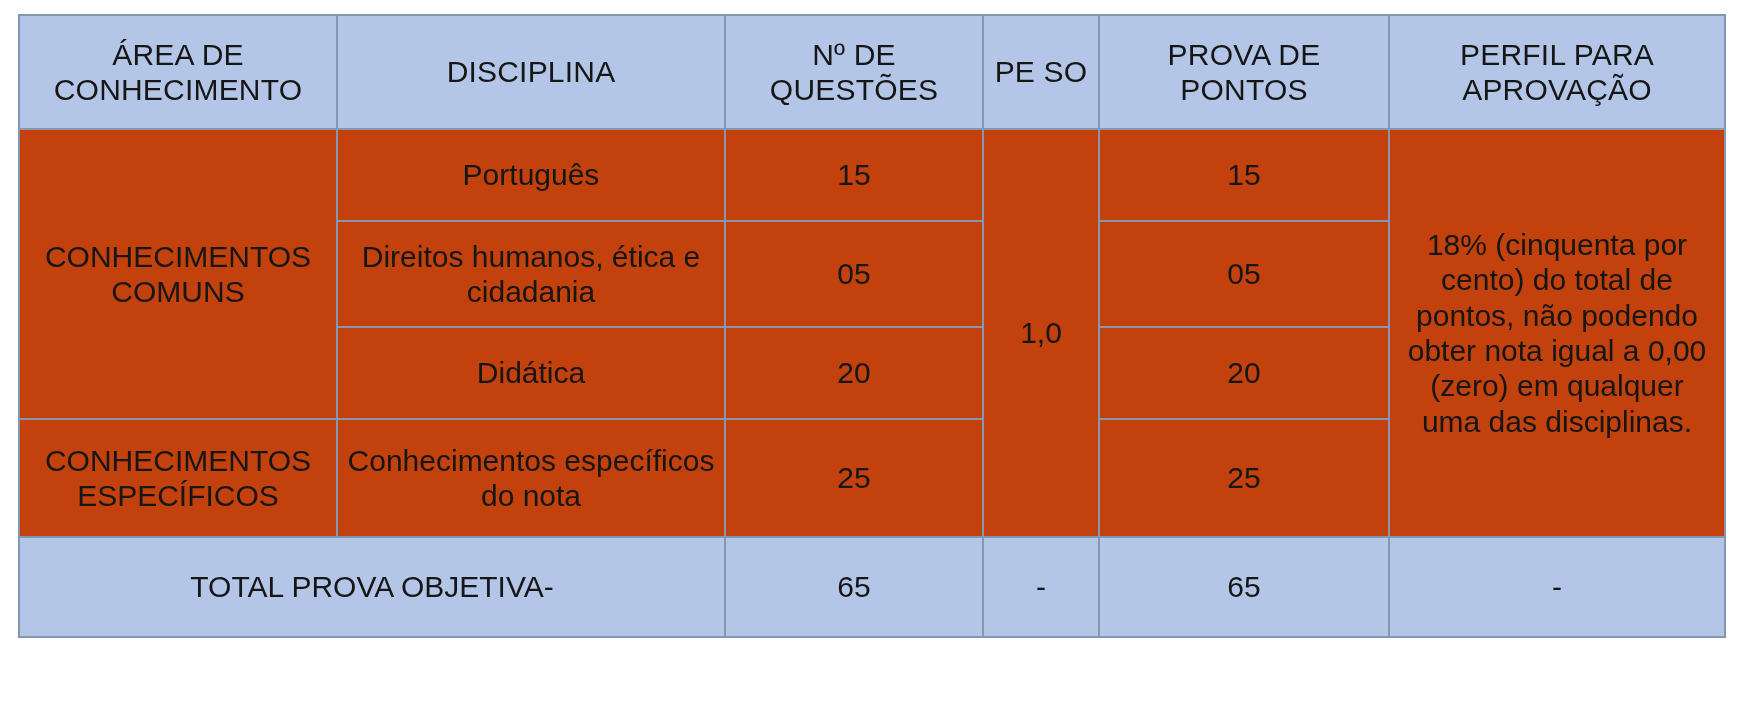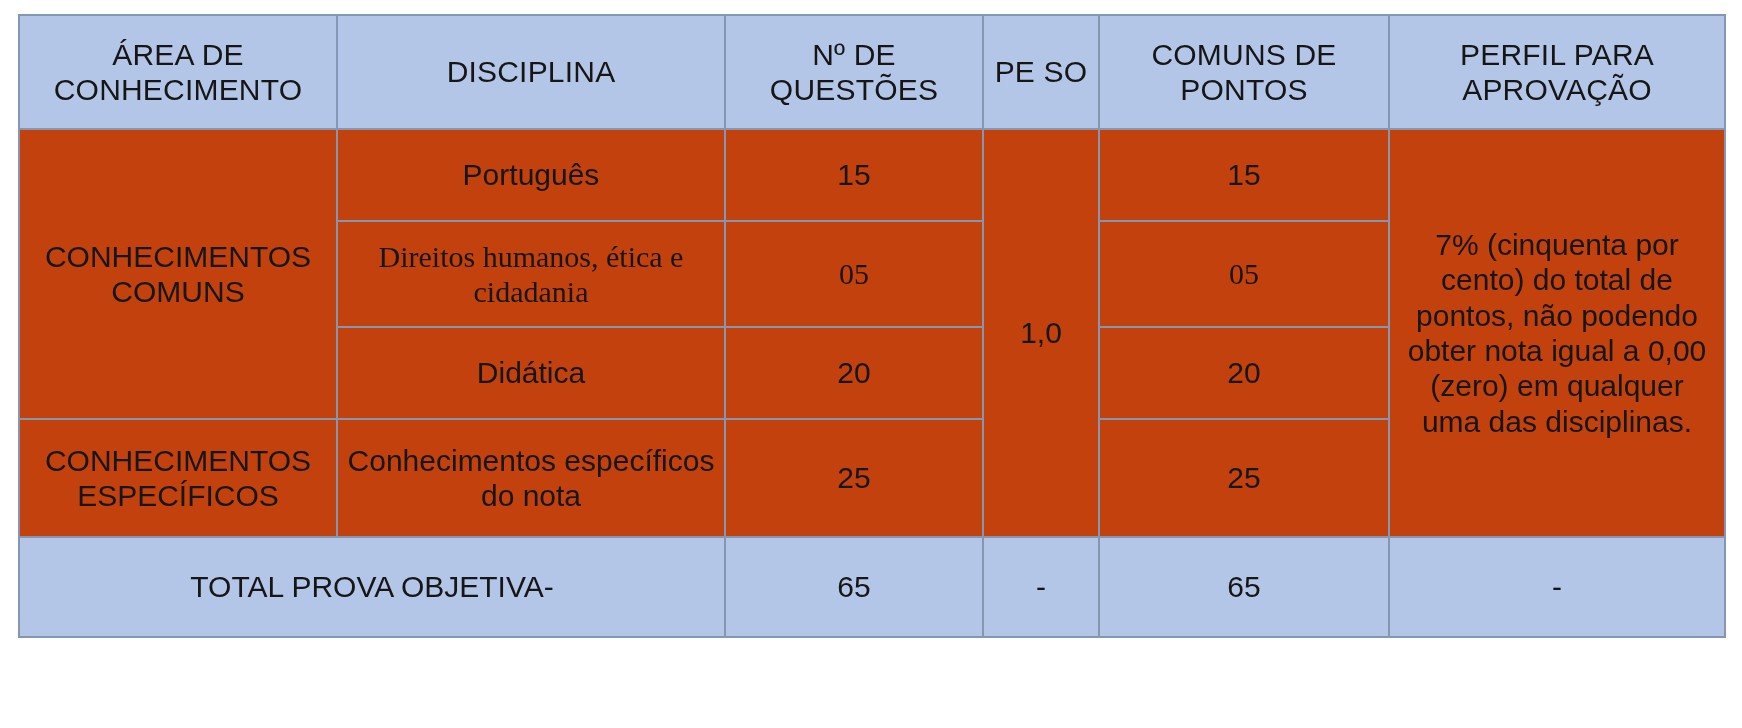--- a/index.html
+++ b/index.html
@@ -61,21 +61,21 @@
   }
   .perfil-cell {
     font-size: 29px;
     line-height: 1.32;
     padding: 6px 10px;
   }
   .peso-cell {
     font-size: 30px;
   }
   .row-h-1 { height: 92px; }
-  .row-h-2 { height: 106px; font-family: Liberation Serif, serif; }
+  .row-h-2 { height: 106px; }
   .row-h-3 { height: 92px; margin-left: 40px; }
   .row-h-4 { height: 118px; padding-left: 18px; }
 
   .total-row td {
     background: #b4c6e7 !important;
     font-weight: bold;
     height: 90px;
     margin-top: 20px;
   }
   .total-row td.plain {
@@ -104,32 +104,32 @@
       <col class="col-peso">
       <col class="col-total">
       <col class="col-perfil">
     </colgroup>
     <thead>
       <tr>
         <th class="head-cell">ÁREA DE CONHECIMENTO</th>
         <th class="head-cell">DISCIPLINA</th>
         <th class="head-cell">Nº DE QUESTÕES</th>
         <th class="head-cell">PE SO</th>
-        <th class="head-cell">COMUNS DE PONTOS</th>
+        <th class="head-cell">PROVA DE PONTOS</th>
         <th class="head-cell">PERFIL PARA APROVAÇÃO</th>
       </tr>
     </thead>
     <tbody>
       <tr class="row-h-1">
         <td class="area-cell" rowspan="3">CONHECIMENTOS COMUNS</td>
         <td>Português</td>
         <td>15</td>
         <td class="peso-cell" rowspan="4">1,0</td>
         <td>15</td>
-        <td class="perfil-cell" rowspan="4">7% (cinquenta por cento) do total de pontos, não podendo obter nota igual a 0,00 (zero) em qualquer uma das disciplinas.</td>
+        <td class="perfil-cell" rowspan="4">18% (cinquenta por cento) do total de pontos, não podendo obter nota igual a 0,00 (zero) em qualquer uma das disciplinas.</td>
       </tr>
       <tr class="row-h-2">
         <td>Direitos humanos, ética e cidadania</td>
         <td>05</td>
         <td>05</td>
       </tr>
       <tr class="row-h-3">
         <td>Didática</td>
         <td>20</td>
         <td>20</td>

